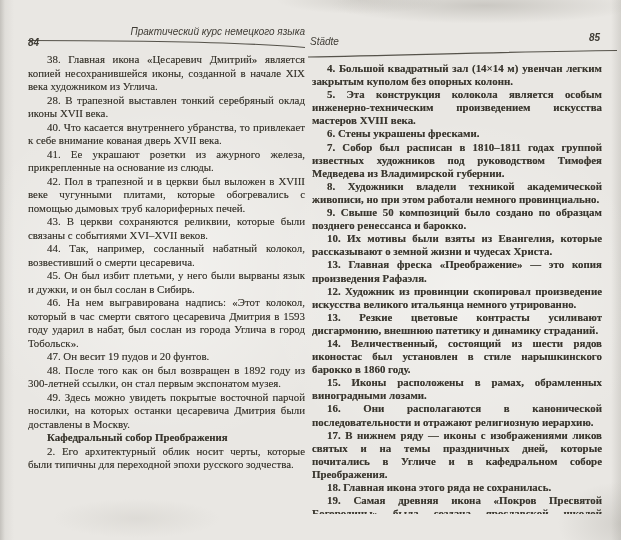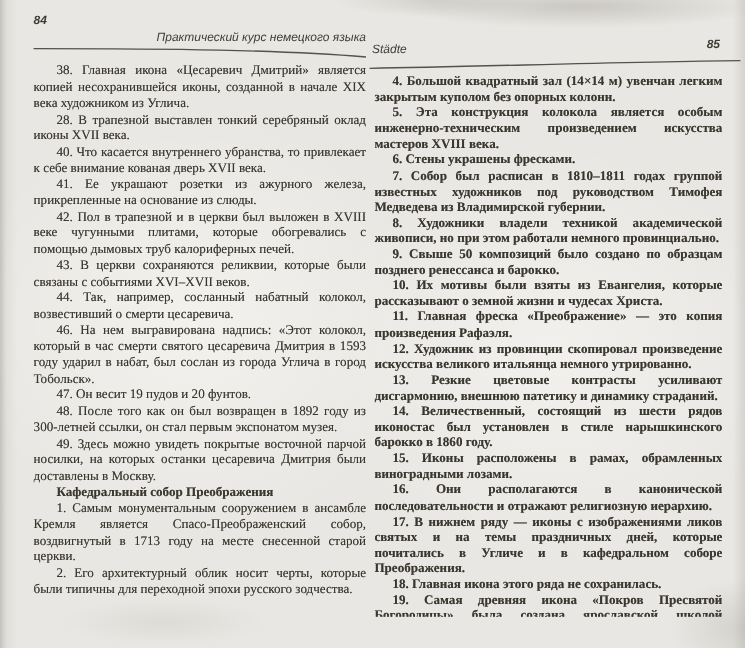--- a/index.html
+++ b/index.html
@@ -54,21 +54,21 @@
   }
   .page-left-body {
     position: absolute; left: 28px; top: 53px; width: 277px; height: 460px;
     overflow: hidden;
   }
   .page-right-body {
     position: absolute; left: 312px; top: 62px; width: 290px; height: 452px;
     overflow: hidden;
     font-weight: bold;
   }
-  .head-left-num   { left: 28px;  top: 12px; }
+  .head-left-num   { left: 28px;  top: 37px; }
   .head-left-title { left: 28px;  top: 26px; width: 277px; text-align: right; }
   .head-right-title{ left: 310px; top: 36px; }
   .head-right-num  { left: 560px; top: 32px; width: 40px; text-align: right; }
 </style>
 </head>
 <body>
 
 <div class="scan-bg"></div>
 
 <svg class="rules-svg" width="621" height="540" viewBox="0 0 621 540" aria-hidden="true">
@@ -92,33 +92,33 @@
       <p>40. Что касается внутреннего убранства, то привлекает к себе внимание кованая дверь XVII века.</p>
 
       <p>41. Ее украшают розетки из ажурного железа, прикрепленные на основание из слюды.</p>
 
       <p>42. Пол в трапезной и в церкви был выложен в XVIII веке чугунными плитами, которые обогревались с помощью дымовых труб калориферных печей.</p>
 
       <p>43. В церкви сохраняются реликвии, которые были связаны с событиями XVI–XVII веков.</p>
 
       <p>44. Так, например, сосланный набатный колокол, возвестивший о смерти цесаревича.</p>
 
+      <p>45. Он был избит плетьми, у него были вырваны язык и дужки, и он был сослан в Сибирь.</p>
 
       <p>46. На нем выгравирована надпись: «Этот колокол, который в час смерти святого цесаревича Дмитрия в 1593 году ударил в набат, был сослан из города Углича в город Тобольск».</p>
 
       <p>47. Он весит 19 пудов и 20 фунтов.</p>
 
       <p>48. После того как он был возвращен в 1892 году из 300-летней ссылки, он стал первым экспонатом музея.</p>
 
       <p>49. Здесь можно увидеть покрытые восточной парчой носилки, на которых останки цесаревича Дмитрия были доставлены в Москву.</p>
     </div>
   <p class="section-heading">Кафедральный собор Преображения</p>
   <div>
 
-      <p>1. Самым монументальным сооружением в ансамбле Кремля является Спасо-Преображенский собор, воздвигнутый в 1713 году на месте снесенной старой церкви.</p>
 
       <p>2. Его архитектурный облик носит черты, которые были типичны для переходной эпохи русского зодчества.</p>
 
     </div>
 </div>
 
 <div class="page-right-body page-body page-body-right">
   <div>
 
       <p>4. Большой квадратный зал (14×14 м) увенчан легким закрытым куполом без опорных колонн.</p>
@@ -128,21 +128,21 @@
       <p>6. Стены украшены фресками.</p>
 
       <p>7. Собор был расписан в 1810–1811 годах группой известных художников под руководством Тимофея Медведева из Владимирской губернии.</p>
 
       <p>8. Художники владели техникой академической живописи, но при этом работали немного провинциально.</p>
 
       <p>9. Свыше 50 композиций было создано по образцам позднего ренессанса и барокко.</p>
 
       <p>10. Их мотивы были взяты из Евангелия, которые рассказывают о земной жизни и чудесах Христа.</p>
 
-      <p>11. Главная фреска «Преображение» — это копия произведения Рафаэля.</p>
+      <p>13. Главная фреска «Преображение» — это копия произведения Рафаэля.</p>
 
       <p>12. Художник из провинции скопировал произведение искусства великого итальянца немного утрированно.</p>
 
       <p>13. Резкие цветовые контрасты усиливают дисгармонию, внешнюю патетику и динамику страданий.</p>
 
       <p>14. Величественный, состоящий из шести рядов иконостас был установлен в стиле нарышкинского барокко в 1860 году.</p>
 
       <p>15. Иконы расположены в рамах, обрамленных виноградными лозами.</p>
 
       <p>16. Они располагаются в канонической последовательности и отражают религиозную иерархию.</p>

